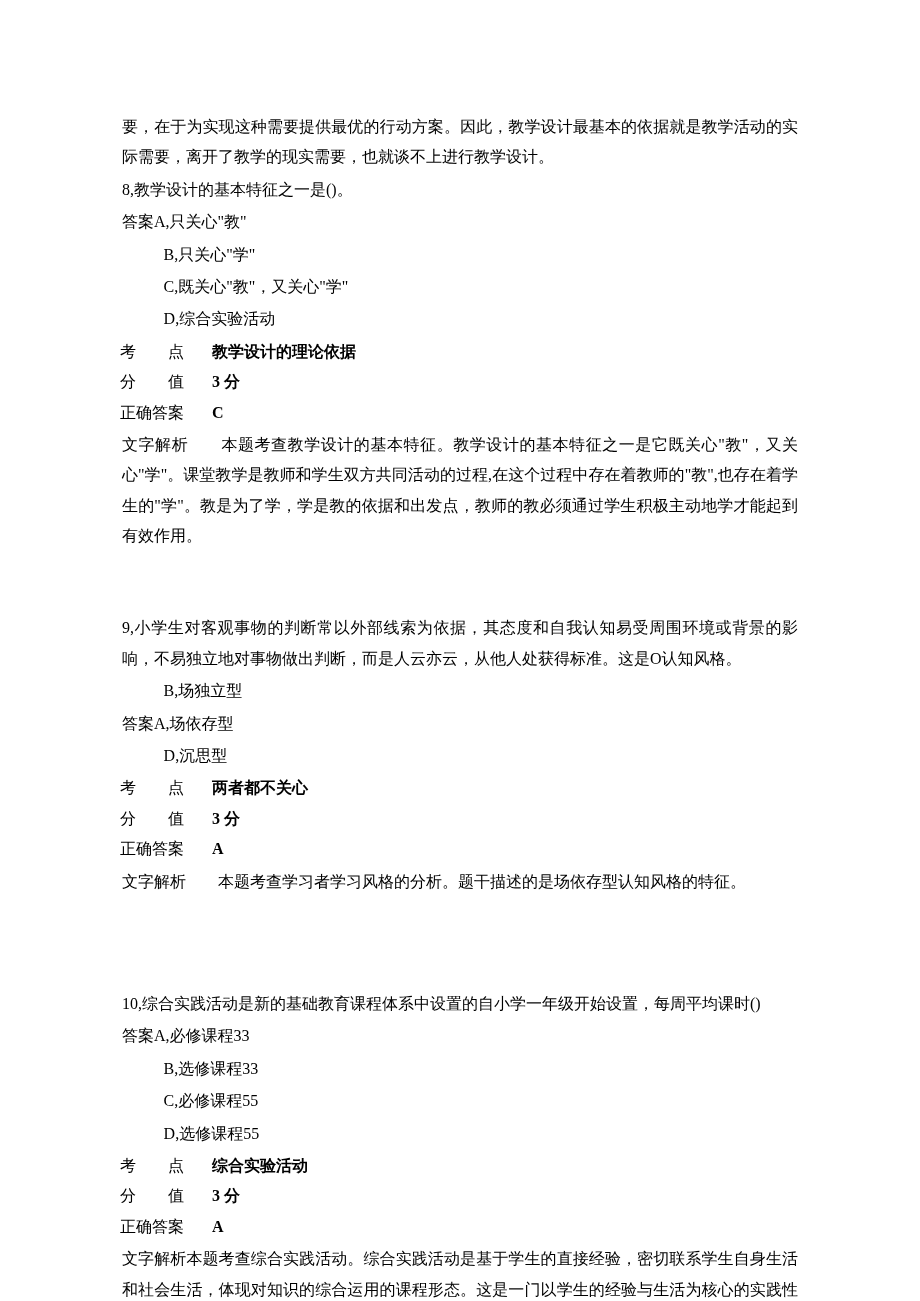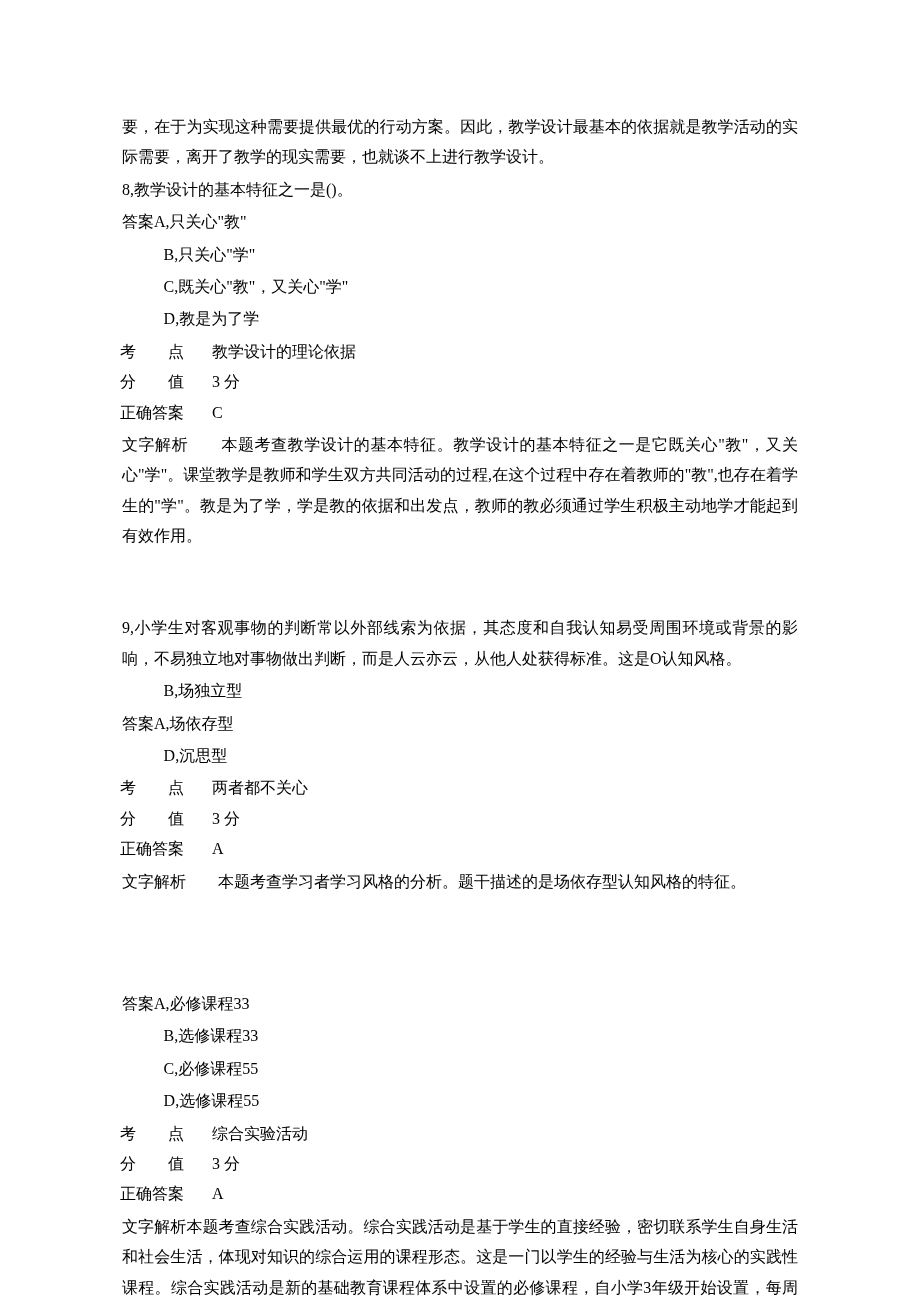--- a/index.html
+++ b/index.html
@@ -24,20 +24,21 @@
   }
   .row {
     display: flex;
     margin: 0;
   }
   .label {
     white-space: nowrap;
   }
   .val {
     margin-left: 0;
+    font-weight: bold;
   }
   .indent {
     padding-left: 2.6em;
   }
   .spacer-large {
     height: 88px;
   }
   .spacer-med {
     height: 58px;
   }
@@ -46,21 +47,21 @@
 <body>
 
 <div class="page">
 
   <p class="para">要，在于为实现这种需要提供最优的行动方案。因此，教学设计最基本的依据就是教学活动的实际需要，离开了教学的现实需要，也就谈不上进行教学设计。</p>
 
   <p class="para">8,教学设计的基本特征之一是()。</p>
   <p class="para">答案A,只关心"教"</p>
   <p class="para indent">B,只关心"学"</p>
   <p class="para indent">C,既关心"教"，又关心"学"</p>
-  <p class="para indent">D,教是为了学</p>
+  <p class="para indent">D,综合实验活动</p>
   <div class="row">
     <span class="label">考　　点</span>
     <span style="width:28px;"></span>
     <span class="val">教学设计的理论依据</span>
   </div>
   <div class="row">
     <span class="label">分　　值</span>
     <span style="width:28px;"></span>
     <span class="val">3 分</span>
   </div>
@@ -89,20 +90,21 @@
   </div>
   <div class="row">
     <span class="label">正确答案</span>
     <span style="width:28px;"></span>
     <span class="val">A</span>
   </div>
   <p class="para"><span>文字解析</span>　　<span>本题考查学习者学习风格的分析。题干描述的是场依存型认知风格的特征。</span></p>
 
   <div class="spacer-large"></div>
 
+  <p class="para">10,综合实践活动是新的基础教育课程体系中设置的自小学一年级开始设置，每周平均课时()</p>
   <p class="para">答案A,必修课程33</p>
   <p class="para indent">B,选修课程33</p>
   <p class="para indent">C,必修课程55</p>
   <p class="para indent">D,选修课程55</p>
   <div class="row">
     <span class="label">考　　点</span>
     <span style="width:28px;"></span>
     <span class="val">综合实验活动</span>
   </div>
   <div class="row">

